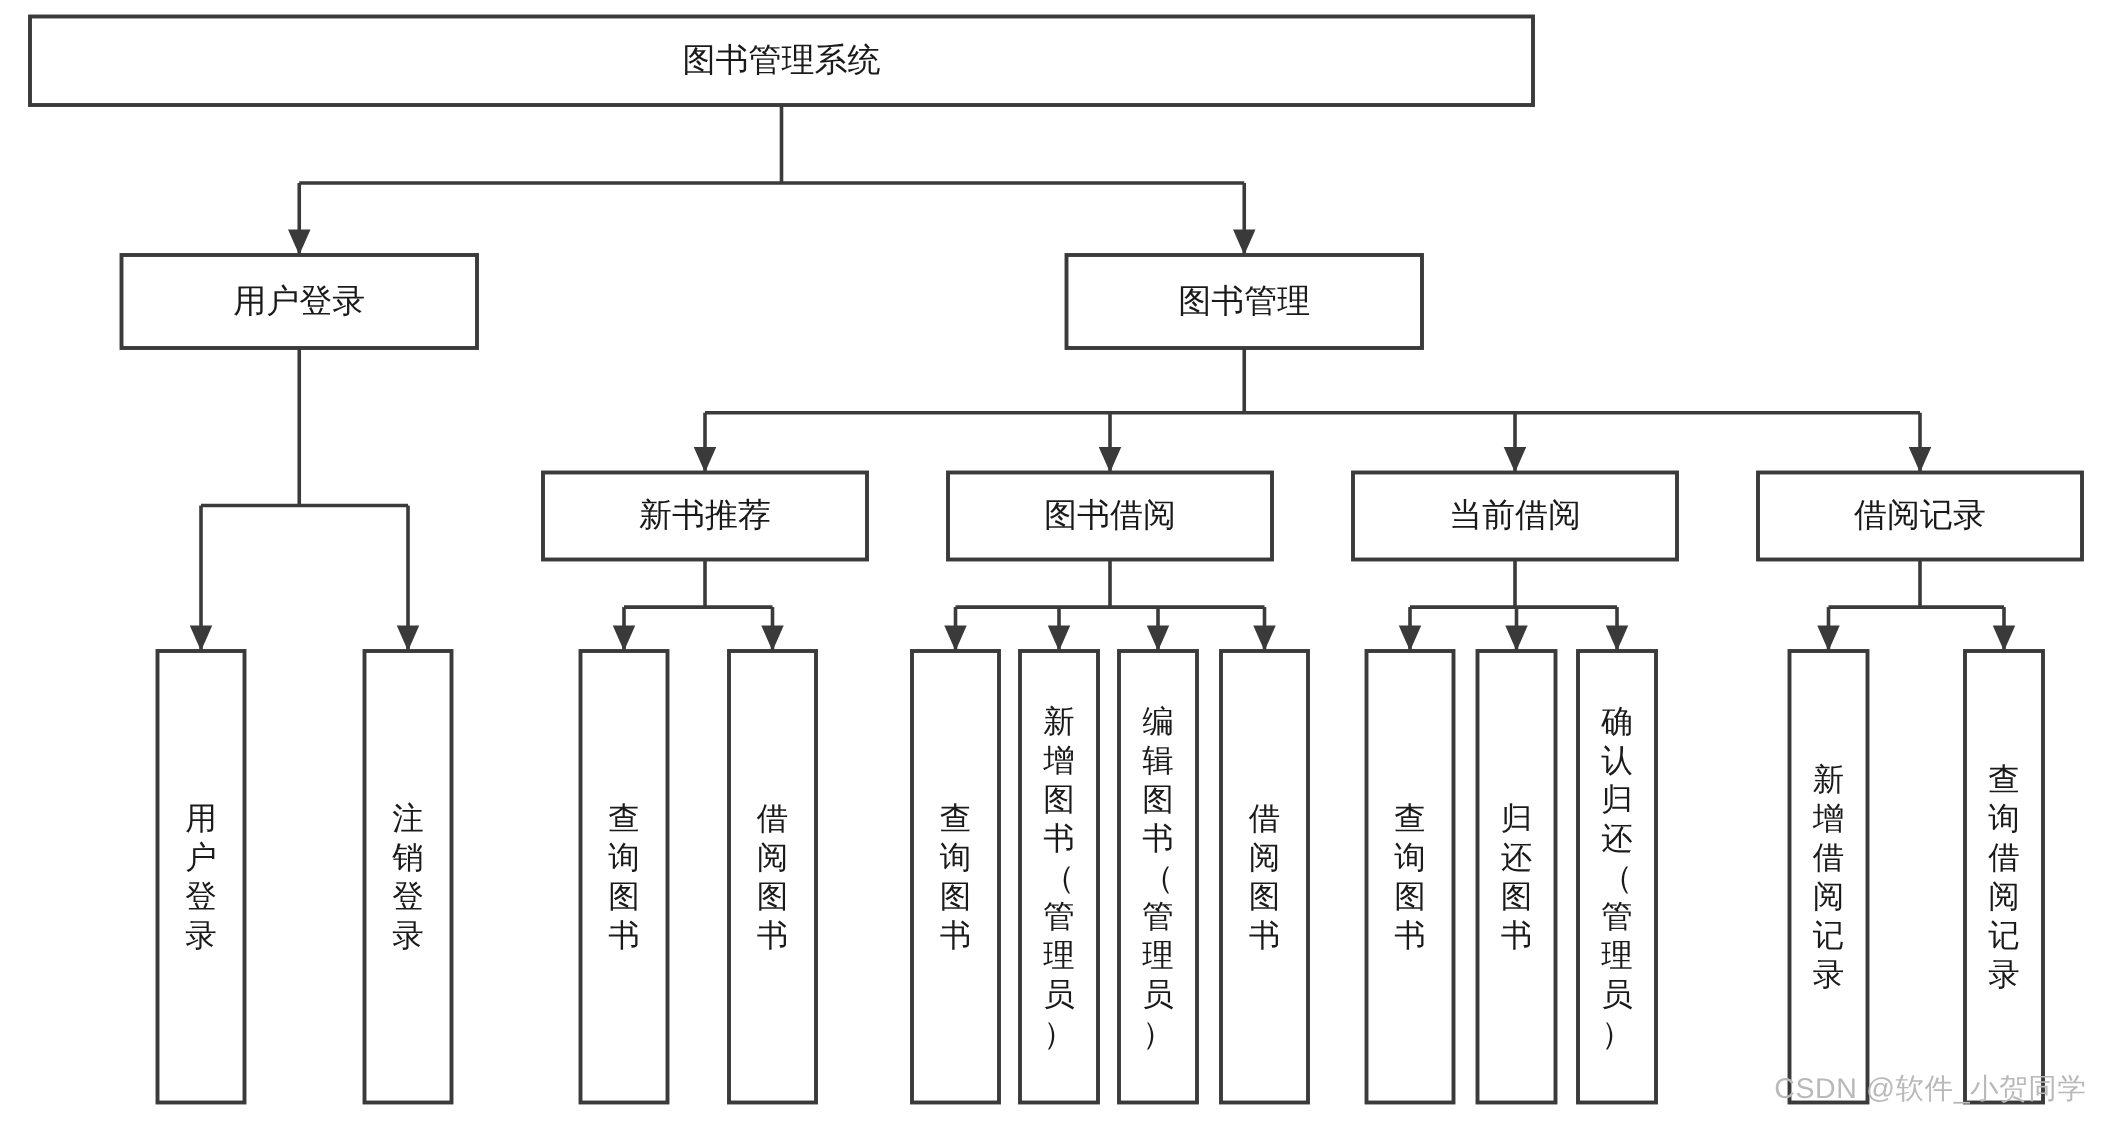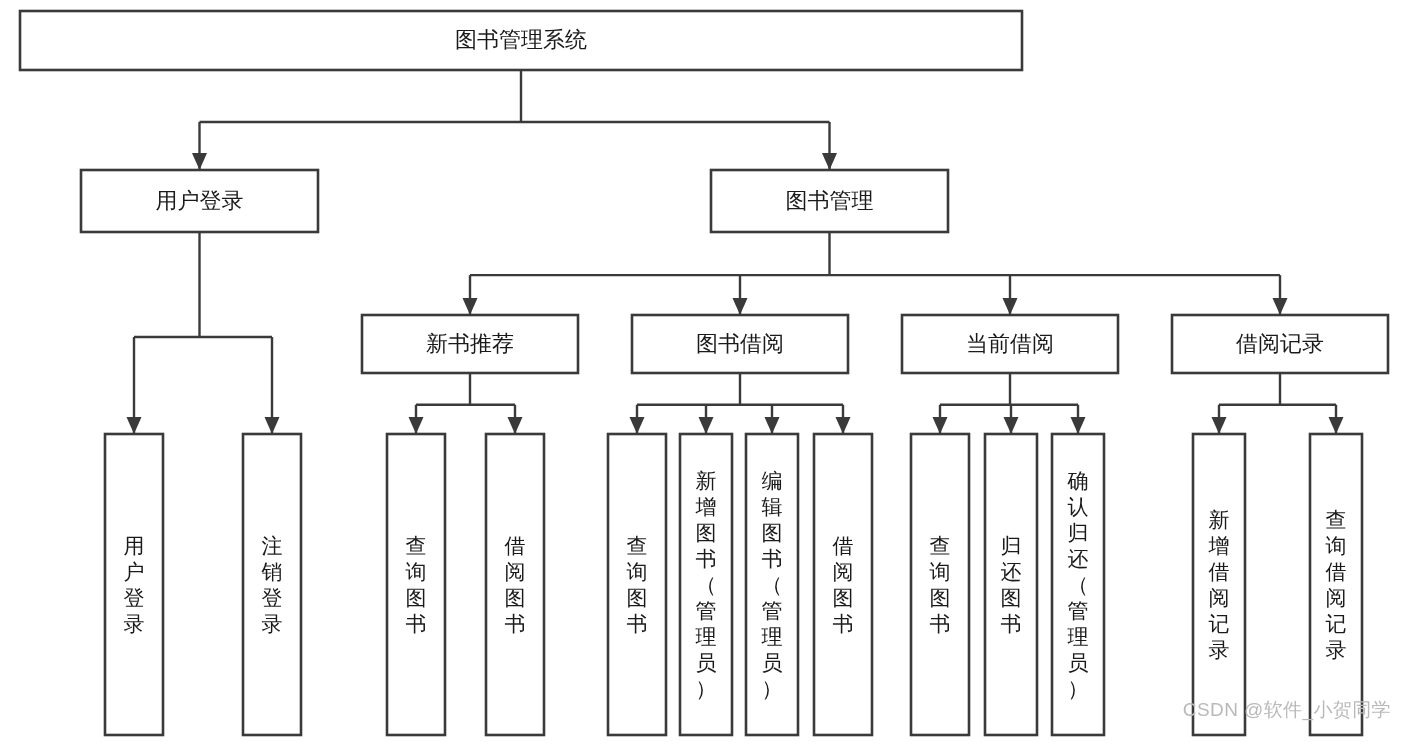--- a/index.html
+++ b/index.html
@@ -44,21 +44,21 @@
     stroke-width: 2.4;
     fill: none;
   }
   .arrow-head {
     fill: #3a3a3a;
     stroke: none;
   }
   .watermark {
     position: absolute;
     right: 14px;
-    bottom: 24px;
+    bottom: 8px;
     font-family: "Liberation Sans", "DejaVu Sans", sans-serif;
     font-size: 19px;
     color: #b9b9b9;
     letter-spacing: 0.4px;
     white-space: nowrap;
     user-select: none;
   }
 </style>
 </head>
 <body>

